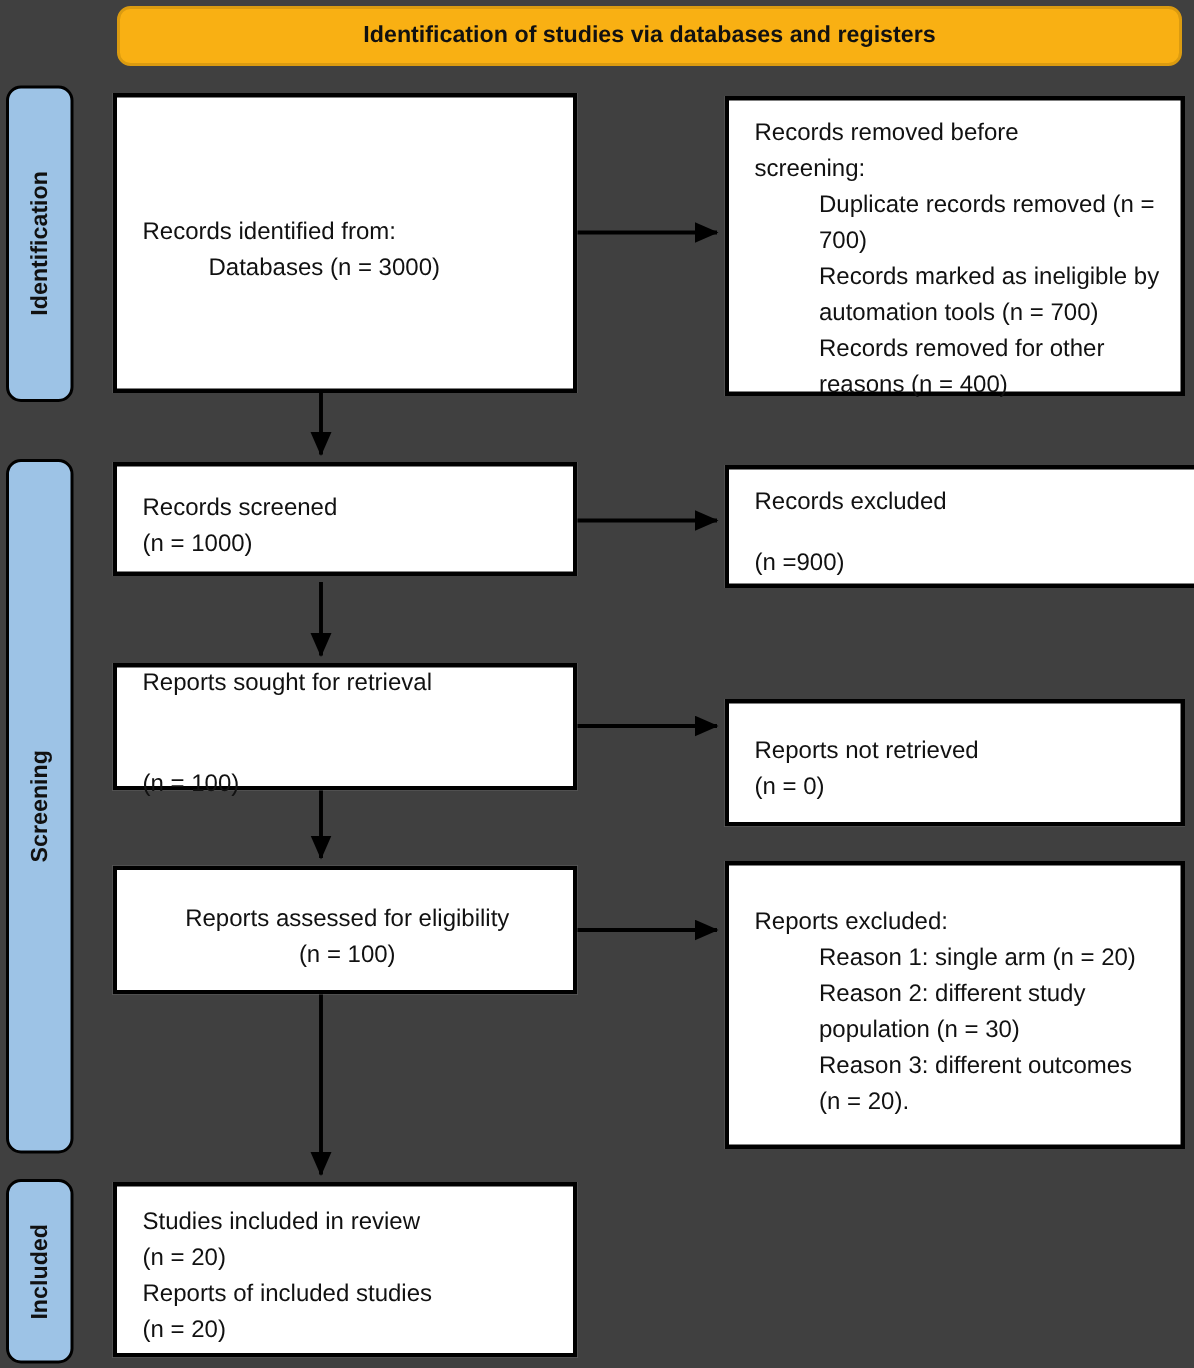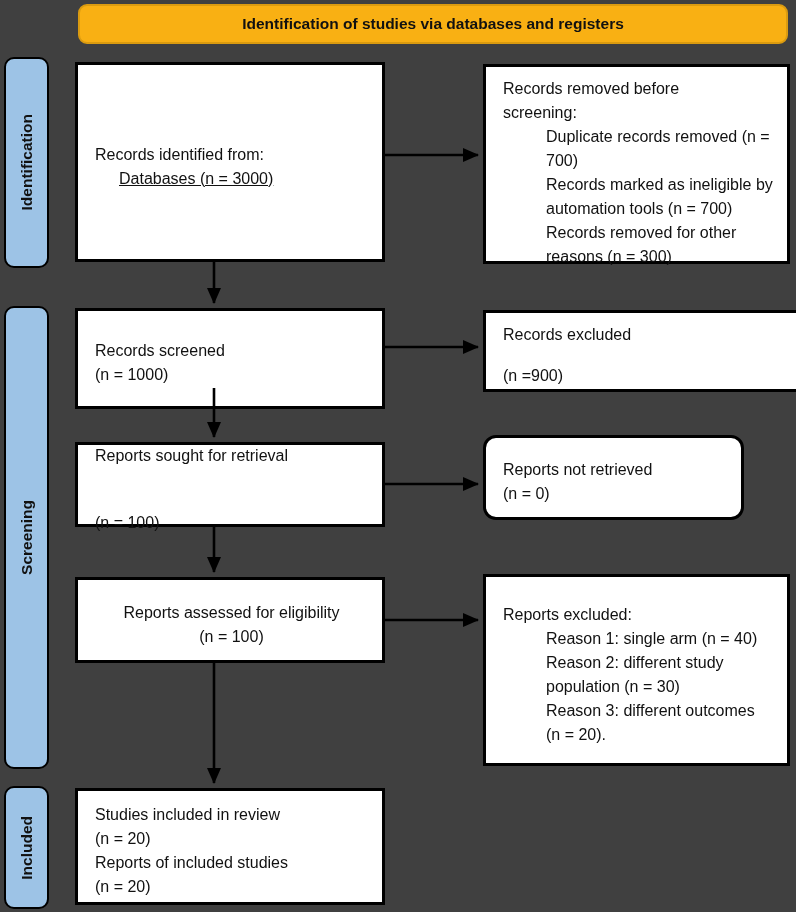--- a/index.html
+++ b/index.html
@@ -40,21 +40,21 @@
   }
   .box{
     position:absolute;
     background:#fff;
     border:3px solid #000;
     box-sizing:border-box;
     font-size:16px;line-height:24px;
     padding:10px 14px 1px 17px;
   }
   .box.center{display:flex;flex-direction:column;justify-content:center;}
-  .indent1{margin-left:24px;text-decoration:underline;}
+  .indent1{margin-left:44px;}
   .indent2{margin-left:43px;}
   .wrap-narrow{max-width:215px;}
   svg.arrows{position:absolute;left:0;top:0;pointer-events:none;}
 </style>
 </head>
 <body>
 
 <div class="canvas">
 
   <div class="header">
@@ -73,51 +73,51 @@
 
   <div class="box center" style="left:75px;top:62px;width:310px;height:200px;">
     <div>Records identified from:</div>
     <div class="indent1">Databases (n = 3000)</div>
   </div>
 
   <div class="box" style="left:483px;top:64px;width:307px;height:200px;">
     <div class="wrap-narrow">Records removed before screening:</div>
     <div class="indent2">Duplicate records removed (n = 700)</div>
     <div class="indent2">Records marked as ineligible by automation tools (n = 700)</div>
-    <div class="indent2">Records removed for other reasons (n = 300)</div>
+    <div class="indent2">Records removed for other reasons (n = 400)</div>
   </div>
 
-  <div class="box center" style="left:75px;top:308px;width:310px;height:101px;">
+  <div class="box center" style="left:75px;top:308px;width:310px;height:76px;">
     <div>Records screened</div>
     <div>(n = 1000)</div>
   </div>
 
   <div class="box center" style="left:483px;top:310px;width:366px;height:82px;justify-content:space-between;">
     <div>Records excluded</div>
     <div>(n =900)</div>
   </div>
 
   <div class="box center" style="left:75px;top:442px;width:310px;height:85px;gap:43px;">
     <div>Reports sought for retrieval</div>
     <div>(n = 100)</div>
   </div>
 
-  <div class="box center" style="left:483px;top:435px;width:261px;height:85px;border-radius:13px;">
+  <div class="box center" style="left:483px;top:466px;width:307px;height:85px;">
     <div>Reports not retrieved</div>
     <div>(n = 0)</div>
   </div>
 
   <div class="box center" style="left:75px;top:577px;width:310px;height:86px;align-items:center;">
     <div>Reports assessed for eligibility</div>
     <div>(n = 100)</div>
   </div>
 
   <div class="box center" style="left:483px;top:574px;width:307px;height:192px;">
     <div>Reports excluded:</div>
-    <div class="indent2">Reason 1: single arm (n = 40)</div>
+    <div class="indent2">Reason 1: single arm (n = 20)</div>
     <div class="indent2">Reason 2: different study population (n = 30)</div>
     <div class="indent2">Reason 3: different outcomes (n = 20).</div>
   </div>
 
   <div class="box center" style="left:75px;top:788px;width:310px;height:117px;">
     <div>Studies included in review</div>
     <div>(n = 20)</div>
     <div>Reports of included studies</div>
     <div>(n = 20)</div>
   </div>

